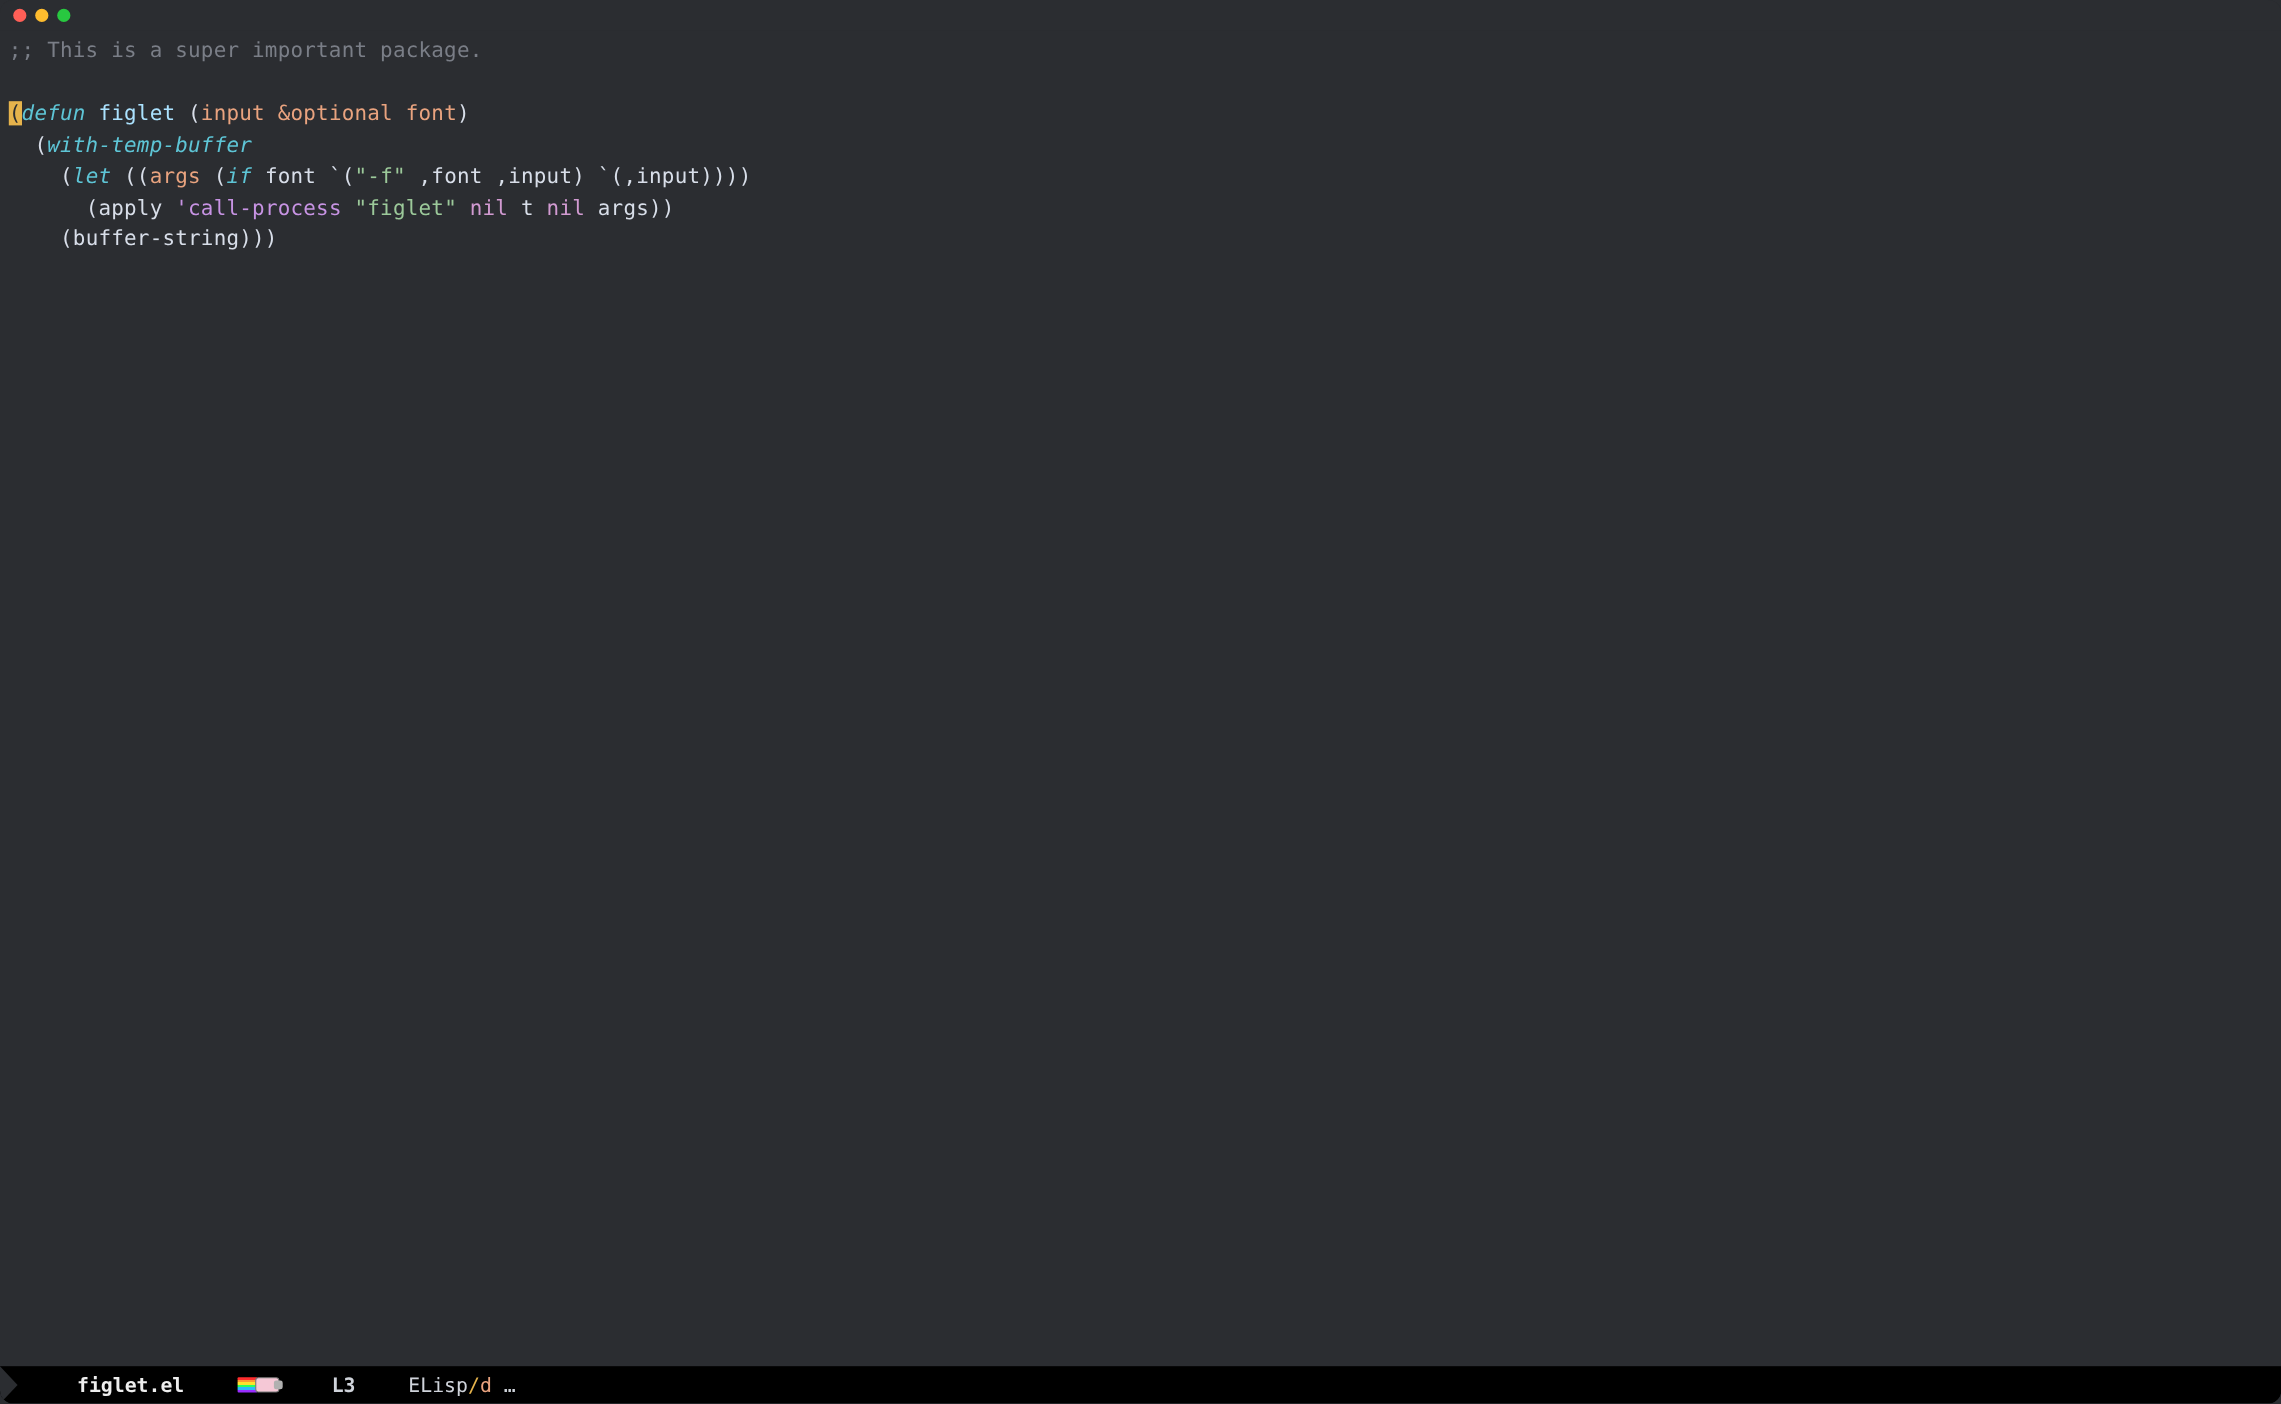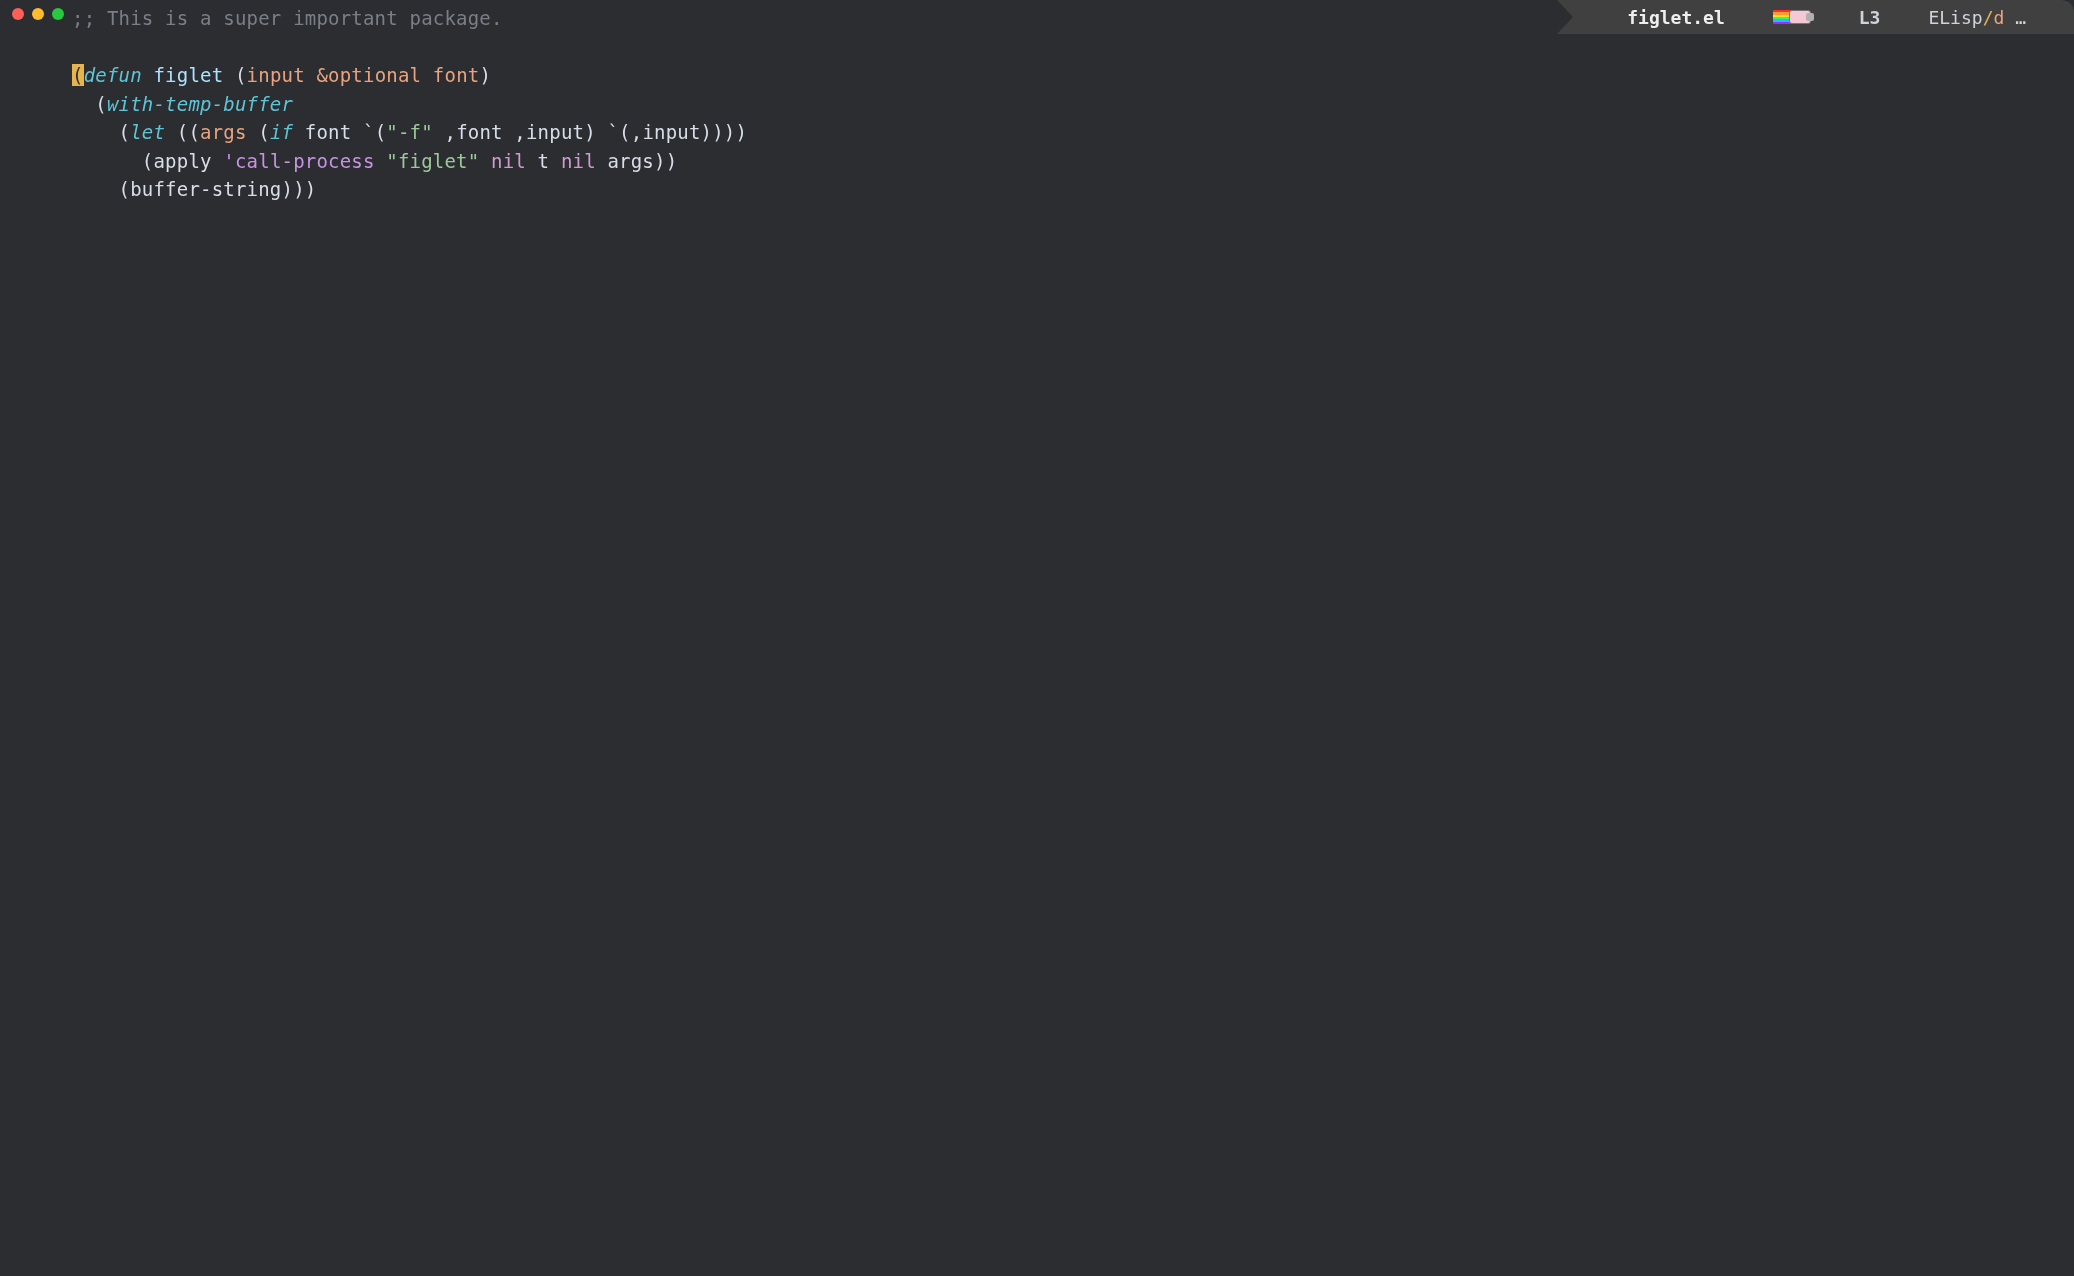--- a/index.html
+++ b/index.html
@@ -8,21 +8,21 @@
       background: #2b2d31;
       font-family: "SF Mono", "Menlo", "Consolas", "DejaVu Sans Mono", monospace;
       font-size: 19px;
       line-height: 1.5;
       color: #d8dee9;
       overflow: hidden;
       border-radius: 12px;
     }
     .window {
       display: flex;
-      flex-direction: row;
+      flex-direction: column;
       height: 100%;
       border-radius: 12px;
       overflow: hidden;
       background: #2b2d31;
     }
     .titlebar {
       height: 28px;
       display: flex;
       align-items: center;
       padding-left: 12px;
@@ -57,21 +57,21 @@
     .constant { color: #d19ad1; }
     .plain   { color: #d8dee9; }
     .quoted  { color: #c793e3; }
     .cursor-paren {
       background: #e6b34c;
       color: #2b2d31;
       padding: 0 0px;
     }
     .modeline {
       height: 34px;
-      background: #404040;
+      background: #000000;
       display: flex;
       align-items: center;
       color: #d8dee9;
       font-size: 18px;
       padding-left: 0;
     }
     .modeline-chevron {
       width: 0; height: 0;
       border-top: 17px solid transparent;
       border-bottom: 17px solid transparent;

